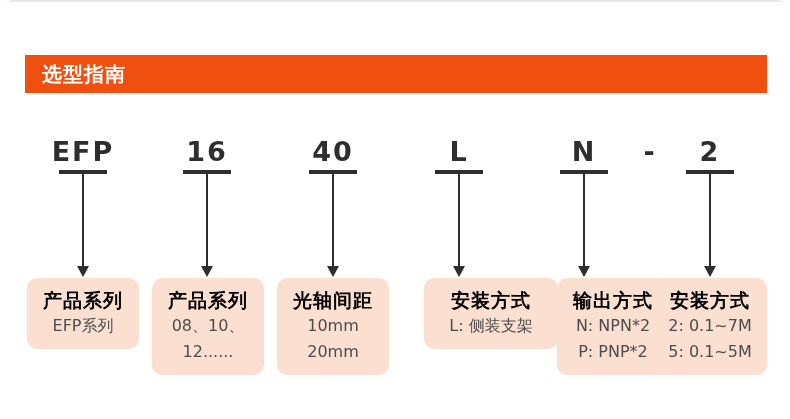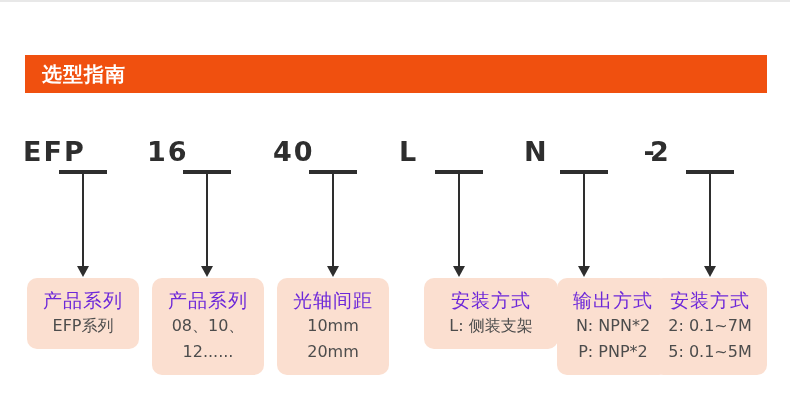--- a/index.html
+++ b/index.html
@@ -1,27 +1,27 @@
 <!DOCTYPE html>
 <html style="--accent: #f0500f; --box-bg: #fbdfd0; --ink: #2e2e2e; --header-text: #ffffff;"><head>
 <meta charset="utf-8">
 <style>
   html,body{margin:0;padding:0;background:#ffffff;}
   body{font-family:"DejaVu Sans","Liberation Sans",sans-serif;}
-  .stage{position:relative;width:790px;height:419px;background:#fff;overflow:hidden;}
+  .stage{position:relative;width:790px;height:419px;background:#fff;overflow:hidden;border-radius:13px;}
   .top-divider{position:absolute;left:0;top:0;width:790px;height:2px;background:#e8e8e8;}
   .header-bar{
     position:absolute;left:25px;top:55px;width:742px;height:38px;
     background:var(--accent,#f0500f);display:flex;align-items:center;
   }
   .header-bar .title{
     color:#ffffff;font-size:20px;font-weight:bold;margin-left:17px;letter-spacing:1px;
   }
   
-  .seg{position:absolute;top:134px;width:120px;text-align:left;}
+  .seg{position:absolute;top:134px;width:120px;text-align:center;}
   .seg .code{
     font-size:27px;line-height:36px;font-weight:bold;color:var(--ink,#2e2e2e);
     letter-spacing:2px;
   }
   .seg .underline{width:48px;height:4px;margin:0 auto;background:var(--ink,#2e2e2e);}
   .seg .shaft{width:2px;height:92px;margin:0 auto;background:var(--ink,#2e2e2e);}
   .seg .head{
     width:0;height:0;margin:0 auto;
     border-left:6px solid transparent;border-right:6px solid transparent;
     border-top:11px solid var(--ink,#2e2e2e);
@@ -31,21 +31,21 @@
     position:absolute;left:634px;top:134px;width:30px;text-align:center;
     font-size:27px;line-height:36px;font-weight:bold;color:var(--ink,#2e2e2e);
   }
   
   .box{
     position:absolute;top:278px;width:112px;border-radius:10px;
     background:var(--box-bg,#fbdfd0);text-align:center;
     padding:9px 0 10px 0;box-sizing:border-box;
   }
   .box .box-title{
-    font-size:19px;font-weight:normal;color:#6d28d9;line-height:26px;letter-spacing:1px;text-align:center;
+    font-size:19px;font-weight:bold;color:#000000;line-height:26px;letter-spacing:1px;text-align:center;
   }
   .box .box-body{
     display:inline-block;text-align:center;font-size:16px;color:#4c4c4c;line-height:26px;
   }
   .b1{left:27px;} .b2{left:152px;} .b3{left:277px;} .b4{left:424px;width:134px;} .b5{left:557px;} .b6{left:653px;width:114px;}
 </style>
 </head>
 <body>
 
 <div class="stage">

